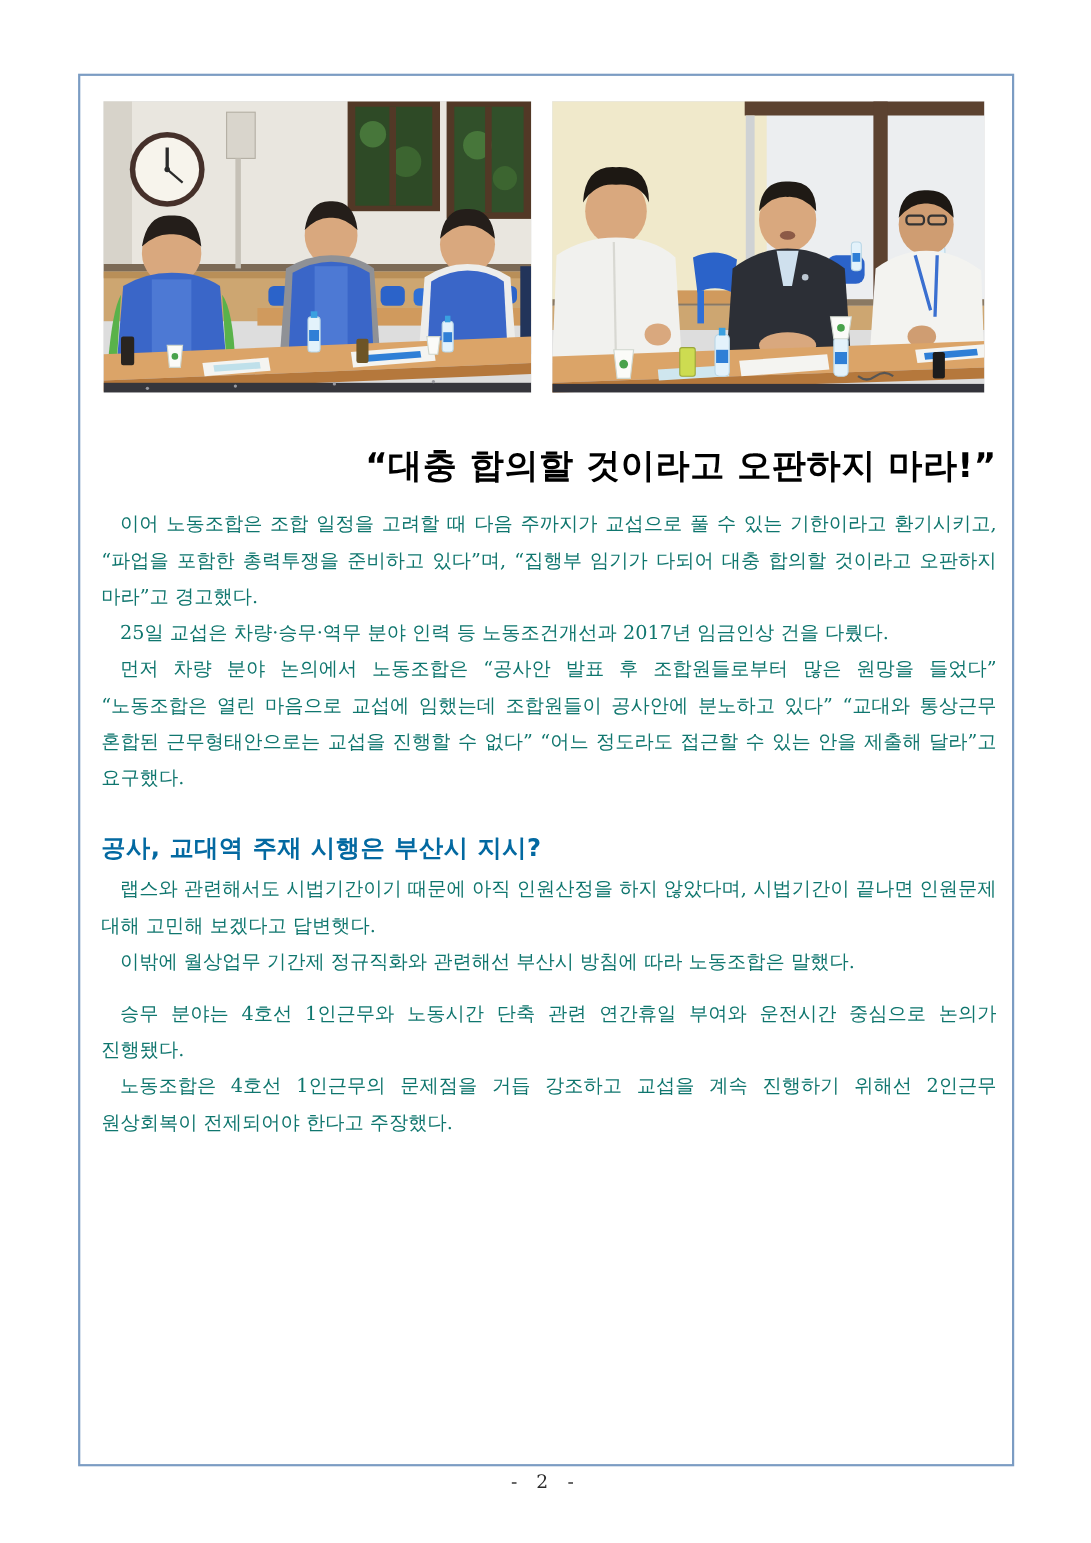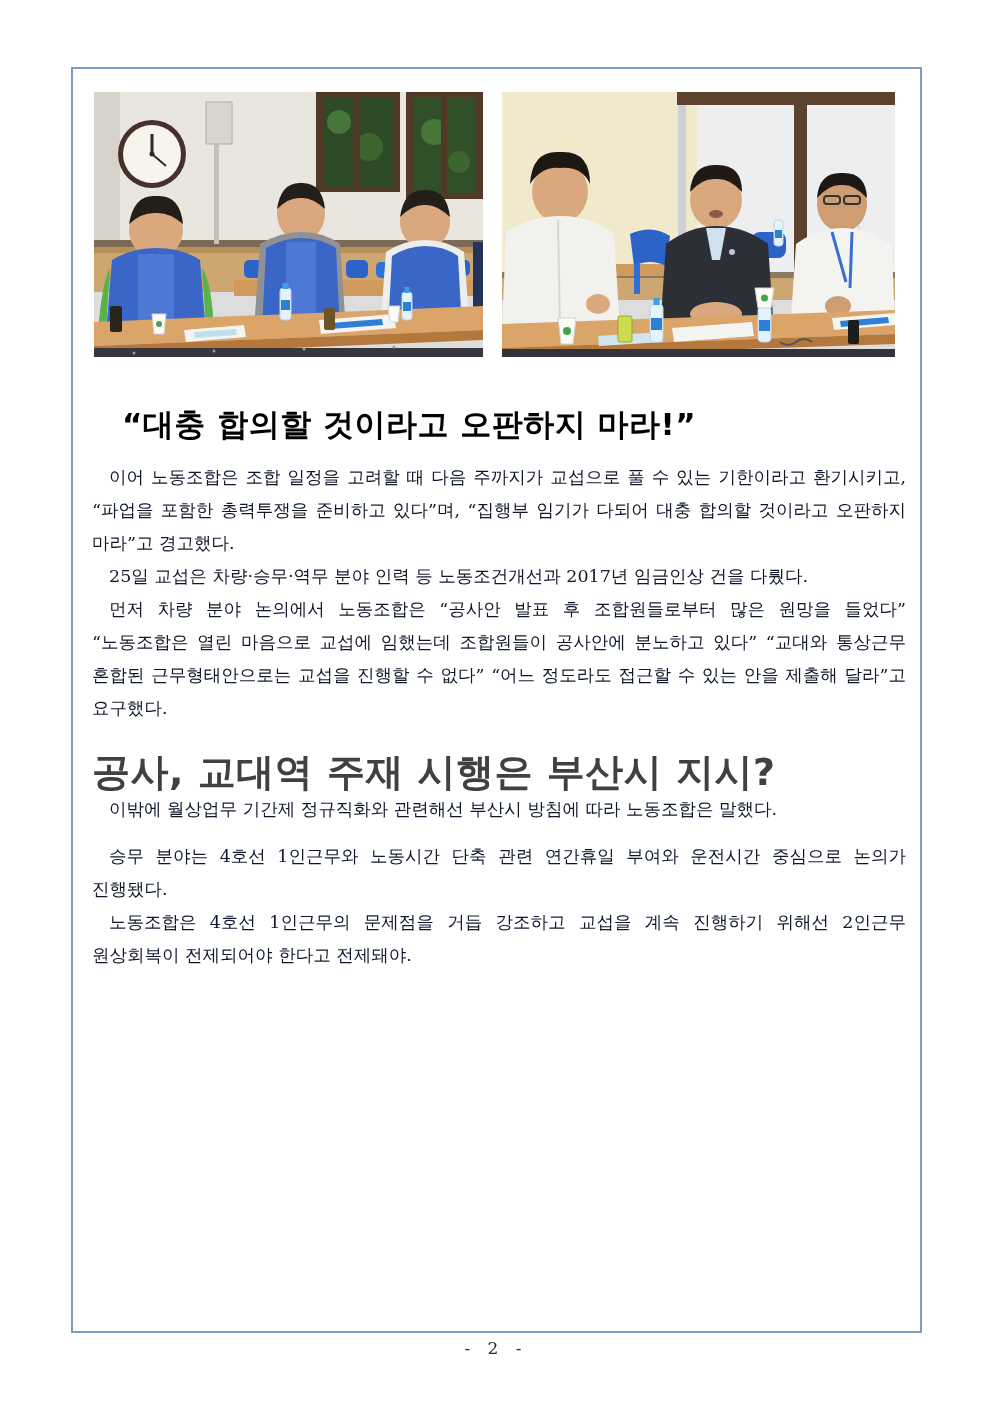--- a/index.html
+++ b/index.html
@@ -32,38 +32,39 @@
     position:absolute;left:19px;right:14px;top:332px;
   }
   h1.headline{
     font-family:"DejaVu Sans", sans-serif;
     font-weight:bold;
     font-size:31px;
     line-height:46px;
     margin:0 0 0 30px;
     color:#000000;
     letter-spacing:0.5px;
+    text-align:right;
   }
   h2.headline{
     font-family:"DejaVu Sans", sans-serif;
     font-weight:bold;
-    font-size:38px;
+    font-size:22px;
     line-height:42px;
     margin:26px 0 0 0;
-    color:#404040;
+    color:#0369a1;
     letter-spacing:0.5px;
   }
   p.body-para{
     font-size:17.5px;
     line-height:33px;
     text-align:justify;
     text-indent:17px;
     margin:0;
     word-break:keep-all;
-    color:#0f172a;
+    color:#0f766e;
   }
   p.first-after-heading{margin-top:14px;}
   p.para-gap{}
   .page-number{
     position:absolute;left:0;right:0;top:1338px;
     text-align:center;
     font-size:17px;
     letter-spacing:6px;
     color:#2a2a2a;
     font-family:"DejaVu Serif", serif;
@@ -274,23 +275,24 @@
     </div>
 
     <div class="content">
 
       <h1 class="headline">“대충 합의할 것이라고 오판하지 마라!”</h1>
       <p class="body-para first-after-heading">이어 노동조합은 조합 일정을 고려할 때 다음 주까지가 교섭으로 풀 수 있는 기한이라고 환기시키고, “파업을 포함한 총력투쟁을 준비하고 있다”며, “집행부 임기가 다되어 대충 합의할 것이라고 오판하지 마라”고 경고했다.</p>
       <p class="body-para para-gap">25일 교섭은 차량·승무·역무 분야 인력 등 노동조건개선과 2017년 임금인상 건을 다뤘다.</p>
       <p class="body-para">먼저 차량 분야 논의에서 노동조합은 “공사안 발표 후 조합원들로부터 많은 원망을 들었다” “노동조합은 열린 마음으로 교섭에 임했는데 조합원들이 공사안에 분노하고 있다” “교대와 통상근무 혼합된 근무형태안으로는 교섭을 진행할 수 없다” “어느 정도라도 접근할 수 있는 안을 제출해 달라”고 요구했다.</p>
 
       <h2 class="headline">공사, 교대역 주재 시행은 부산시 지시?</h2>
+      <p class="body-para">랩스와 관련해서도 시법기간이기 때문에 아직 인원산정을 하지 않았다며, 시법기간이 끝나면 인원문제 대해 고민해 보겠다고 답변햇다.</p>
       <p class="body-para">이밖에 월상업무 기간제 정규직화와 관련해선 부산시 방침에 따라 노동조합은 말했다.</p>
 
       <p class="body-para first-after-heading">승무 분야는 4호선 1인근무와 노동시간 단축 관련 연간휴일 부여와 운전시간 중심으로 논의가 진행됐다.</p>
-      <p class="body-para">노동조합은 4호선 1인근무의 문제점을 거듭 강조하고 교섭을 계속 진행하기 위해선 2인근무 원상회복이 전제되어야 한다고 전제돼야.</p>
+      <p class="body-para">노동조합은 4호선 1인근무의 문제점을 거듭 강조하고 교섭을 계속 진행하기 위해선 2인근무 원상회복이 전제되어야 한다고 주장했다.</p>
 
     </div>
   </div>
 
   <div class="page-number">- 2 -</div>
 
 </div>
 
 </body></html>

